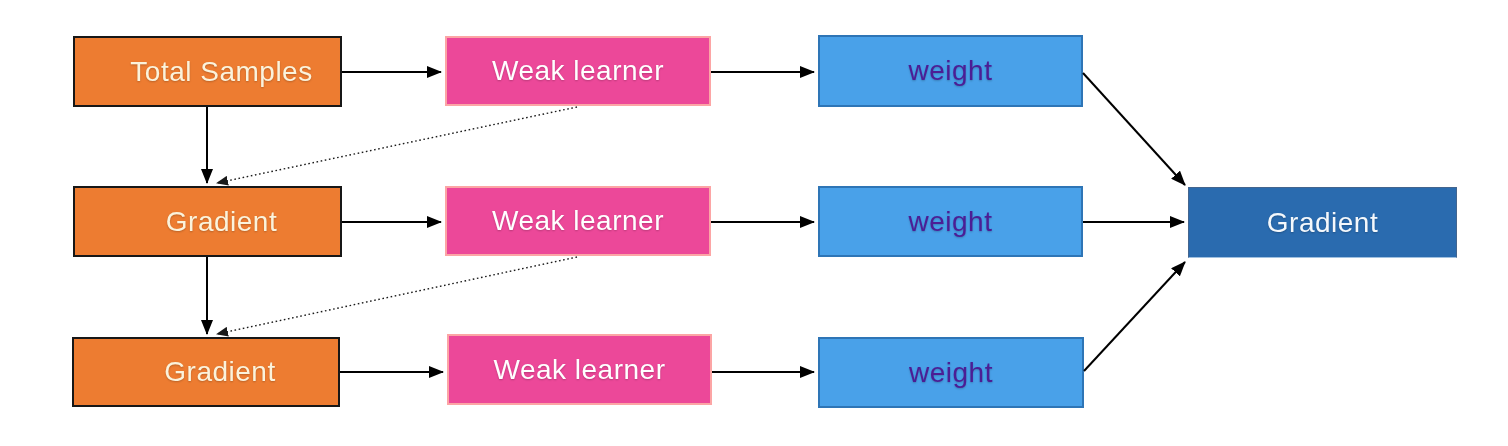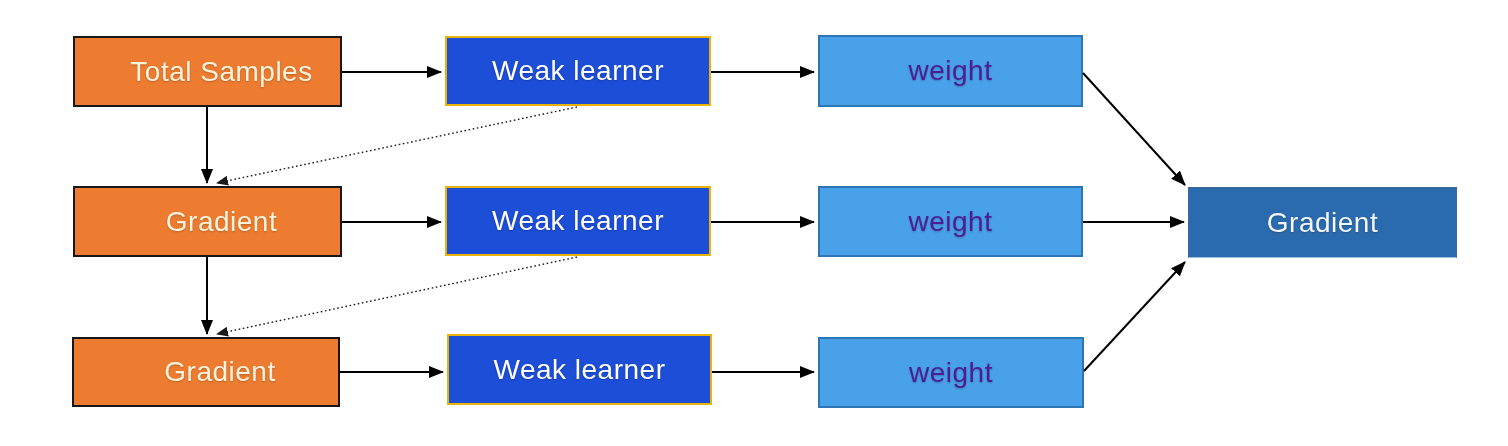--- a/index.html
+++ b/index.html
@@ -27,22 +27,22 @@
     text-shadow: 0 1px 2px rgba(0,0,0,0.22);
     user-select: none;
   }
   .node.orange {
     background: #ED7C31;
     border: 2px solid #171717;
     color: #FBF3DC;
     padding-left: 28px;
   }
   .node.red {
-    background: #1d4ed8;
-    border: 2px solid #eab308;
+    background: #ec4899;
+    border: 2px solid #fca5a5;
     color: #FFFFFF;
   }
   .node.light-blue {
     background: #49A1E9;
     border: 2px solid #2E75B6;
     color: #4c1d95;
   }
   .node.dark-blue {
     background: #2A6BAF;
     border: 1px solid #44658E;

